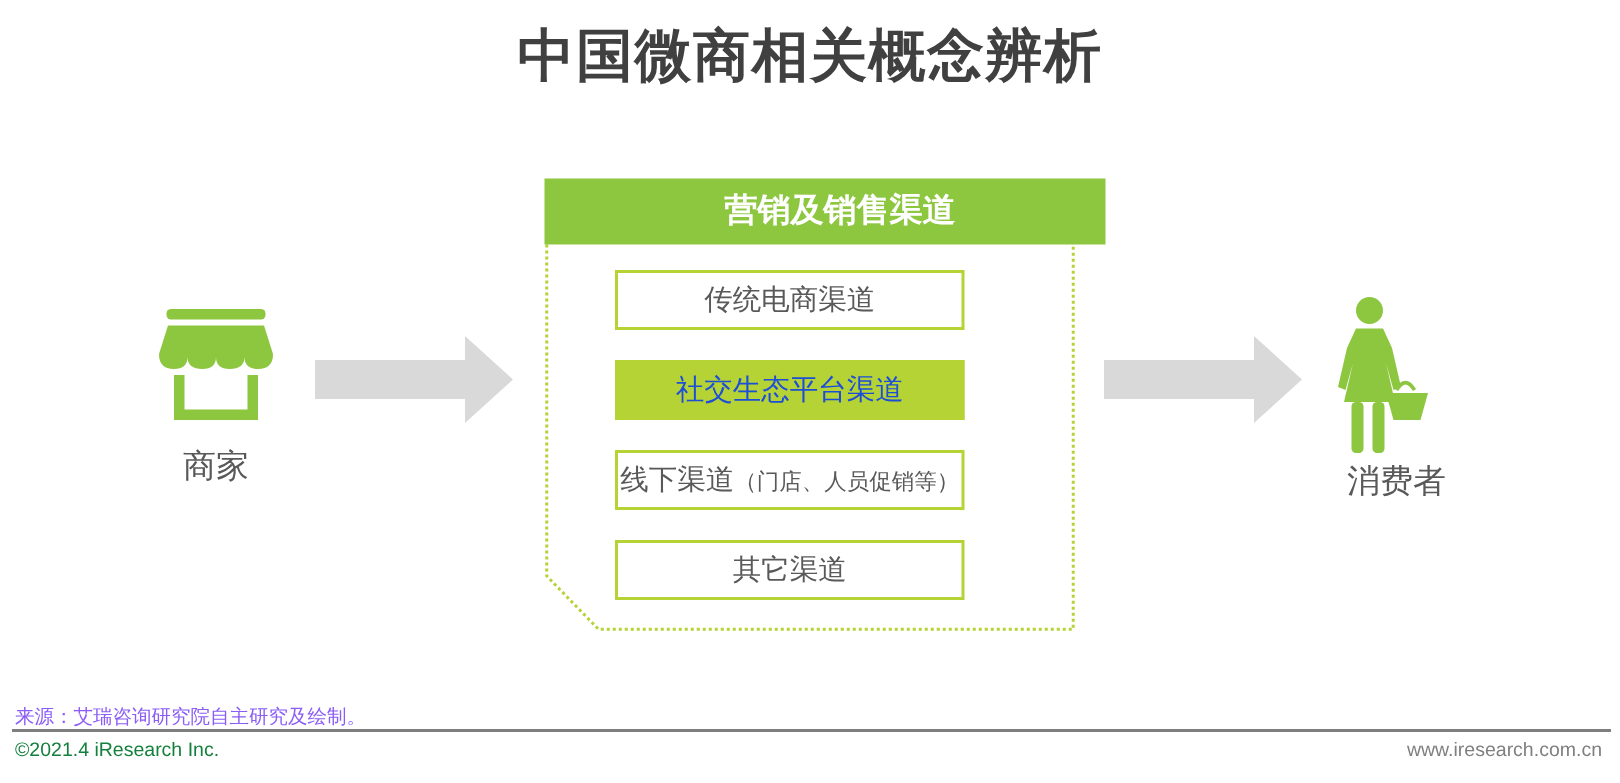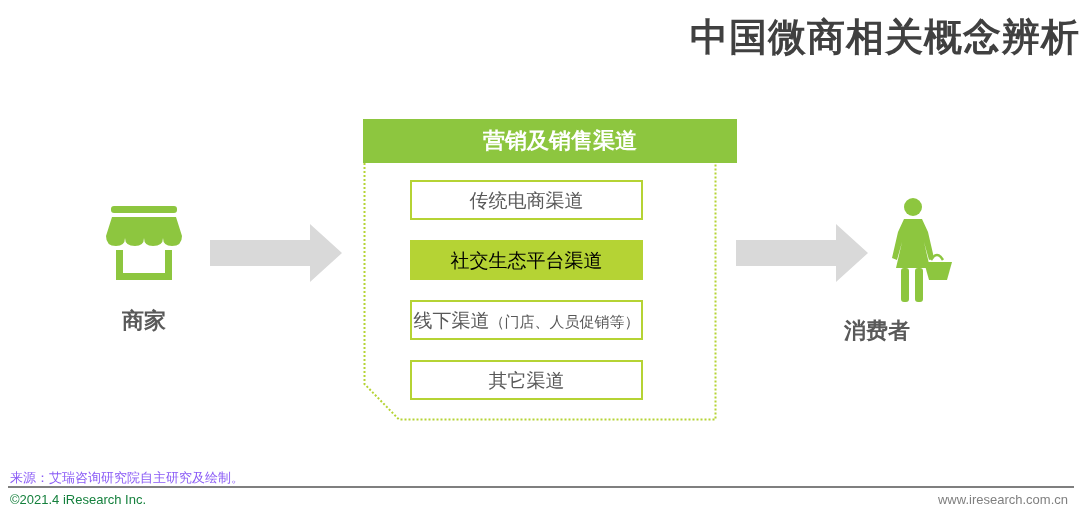--- a/index.html
+++ b/index.html
@@ -1,30 +1,30 @@
 <!DOCTYPE html>
 <html><head>
 <meta charset="utf-8">
 <style>
   html, body { margin:0; padding:0; }
   body { width:1080px; height:522px; background:#ffffff; position:relative; overflow:hidden;
          font-family:"DejaVu Sans", "Liberation Sans", sans-serif; }
-  .title { position:absolute; left:0; width:1080px; top:12px; text-align:right;
+  .title { position:absolute; left:0; width:1080px; top:12px; text-align:center;
            font-size:38px; font-weight:bold; color:#404040; letter-spacing:1px; }
   .panel { position:absolute; left:363px; top:119px; width:354px; height:302px; }
   .panel svg.border { position:absolute; left:0; top:0; }
   .panel-header { position:absolute; left:0; top:0; width:354px; height:44px; background:#8dc63f;
                   color:#fff; font-size:22px; font-weight:bold; text-align:center; line-height:44px;padding-left:20px; }
   .chan { position:absolute; left:47px; width:233px; height:40px; box-sizing:border-box;
           border:2px solid #b5d334; background:#fff; color:#595959; font-size:19px;
           text-align:center; line-height:36px; }
-  .chan.hl { background:#b5d334; border-color:#b5d334; color:#000000; }
+  .chan.hl { background:#b5d334; border-color:#b5d334; color:#1d4ed8; }
   .chan .sub { font-size:15px; }
   .arrow { position:absolute; }
-  .node-label { position:absolute; font-size:22px; font-weight:bold; color:#595959; text-align:center;margin-top:10px; }
+  .node-label { position:absolute; font-size:22px; font-weight:normal; color:#595959; text-align:center; }
   .source { position:absolute; left:10px; top:469px; font-size:13px; color:#8b5cf6; }
   .rule { position:absolute; left:8px; top:486px; width:1066px; height:2px; background:#7f7f7f; }
   .copyright { position:absolute; left:10px; top:492px; font-size:13px; color:#15803d;
                font-family:"Liberation Sans", sans-serif; }
   .site { position:absolute; right:12px; top:492px; font-size:13px; color:#7f7f7f;
           font-family:Liberation Sans, sans-serif; }
 </style>
 </head>
 <body>
 
@@ -69,19 +69,19 @@
 
 <div>
   <svg style="position:absolute;left:884px;top:198px" width="72" height="106" viewBox="0 0 72 106">
     <circle cx="29" cy="9" r="9" fill="#8dc63f"></circle>
     <path d="M20 21 H38 L44 34 L50 60 L45 62 L40 44 L46 70 H32 H12 L18 44 L13 62 L8 60 L14 34 Z" fill="#8dc63f"></path>
     <rect x="17" y="70" width="8" height="34" rx="3" fill="#8dc63f"></rect>
     <rect x="31" y="70" width="8" height="34" rx="3" fill="#8dc63f"></rect>
     <path d="M47 62 Q53 52 59 62" fill="none" stroke="#8dc63f" stroke-width="2.5"></path>
     <path d="M40 64 H68 L63 82 H45 Z" fill="#8dc63f"></path>
   </svg>
-  <div class="node-label" style="left:832px;top:306px;width:90px;">消费者</div>
+  <div class="node-label" style="left:886px;top:306px;width:90px;">消费者</div>
 </div>
 
 <div class="source">来源：艾瑞咨询研究院自主研究及绘制。</div>
 <div class="rule"></div>
 <div class="copyright">©2021.4 iResearch Inc.</div>
 <div class="site">www.iresearch.com.cn</div>
 
 </body></html>

